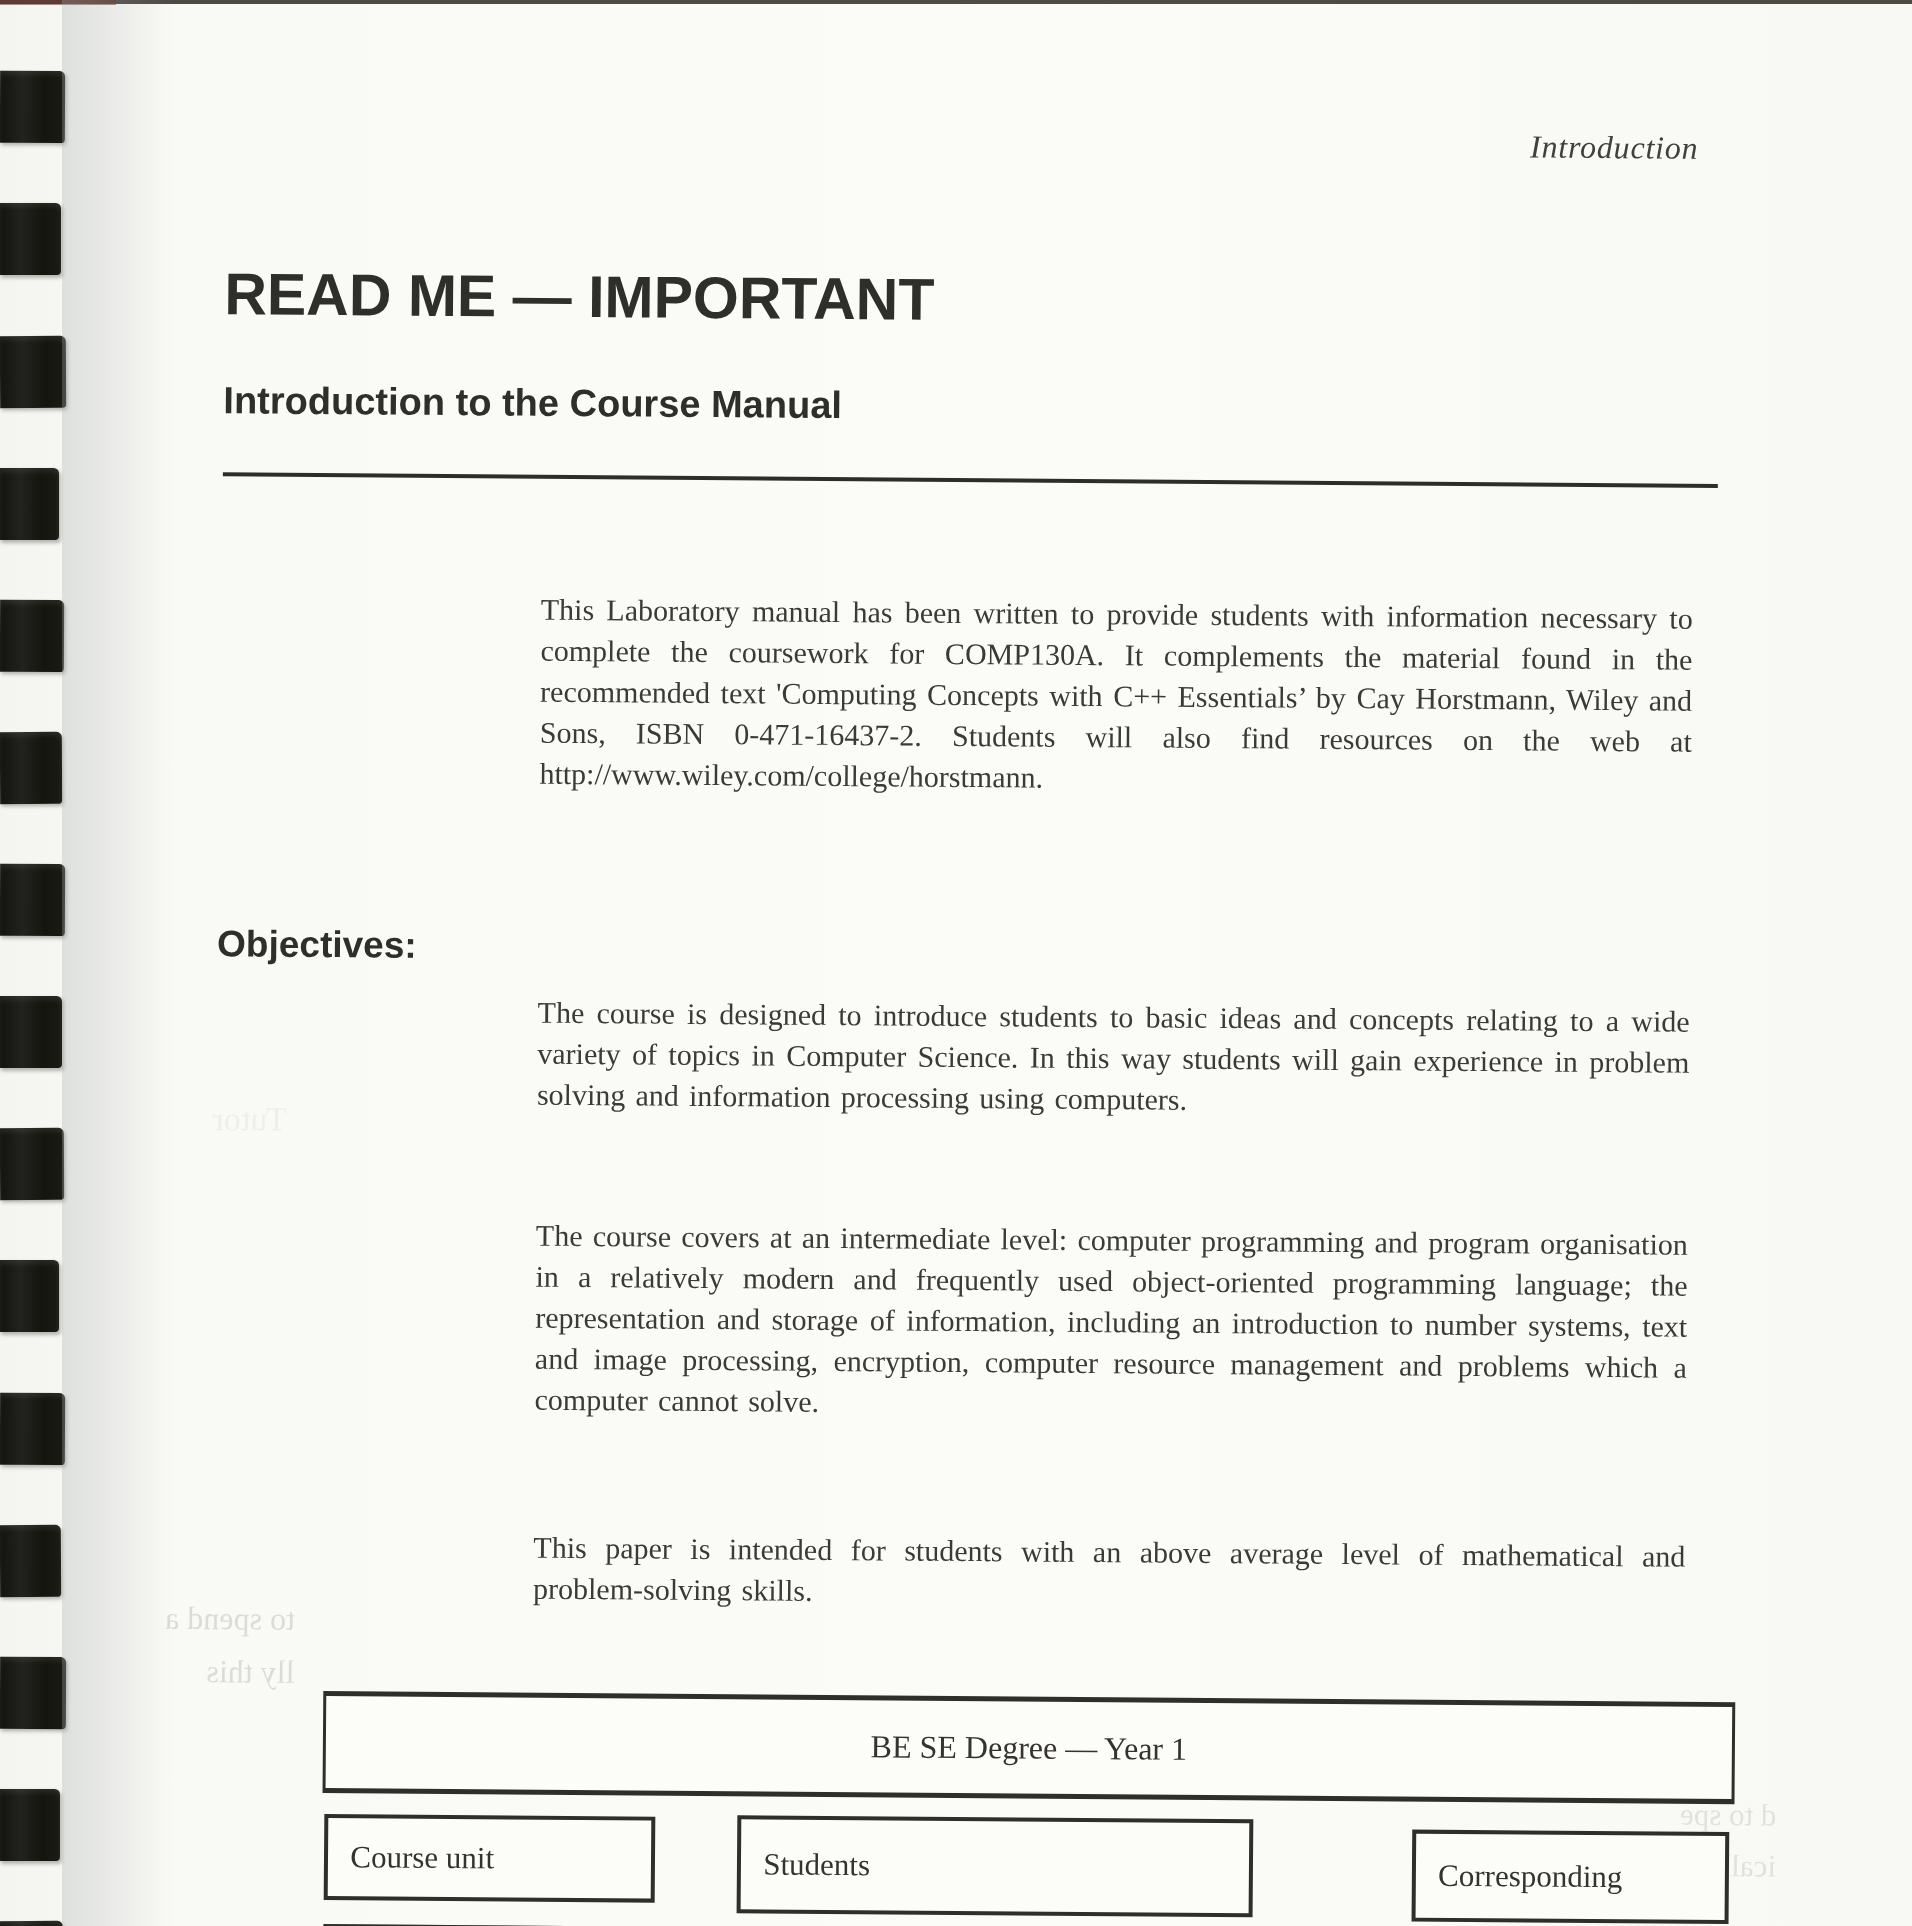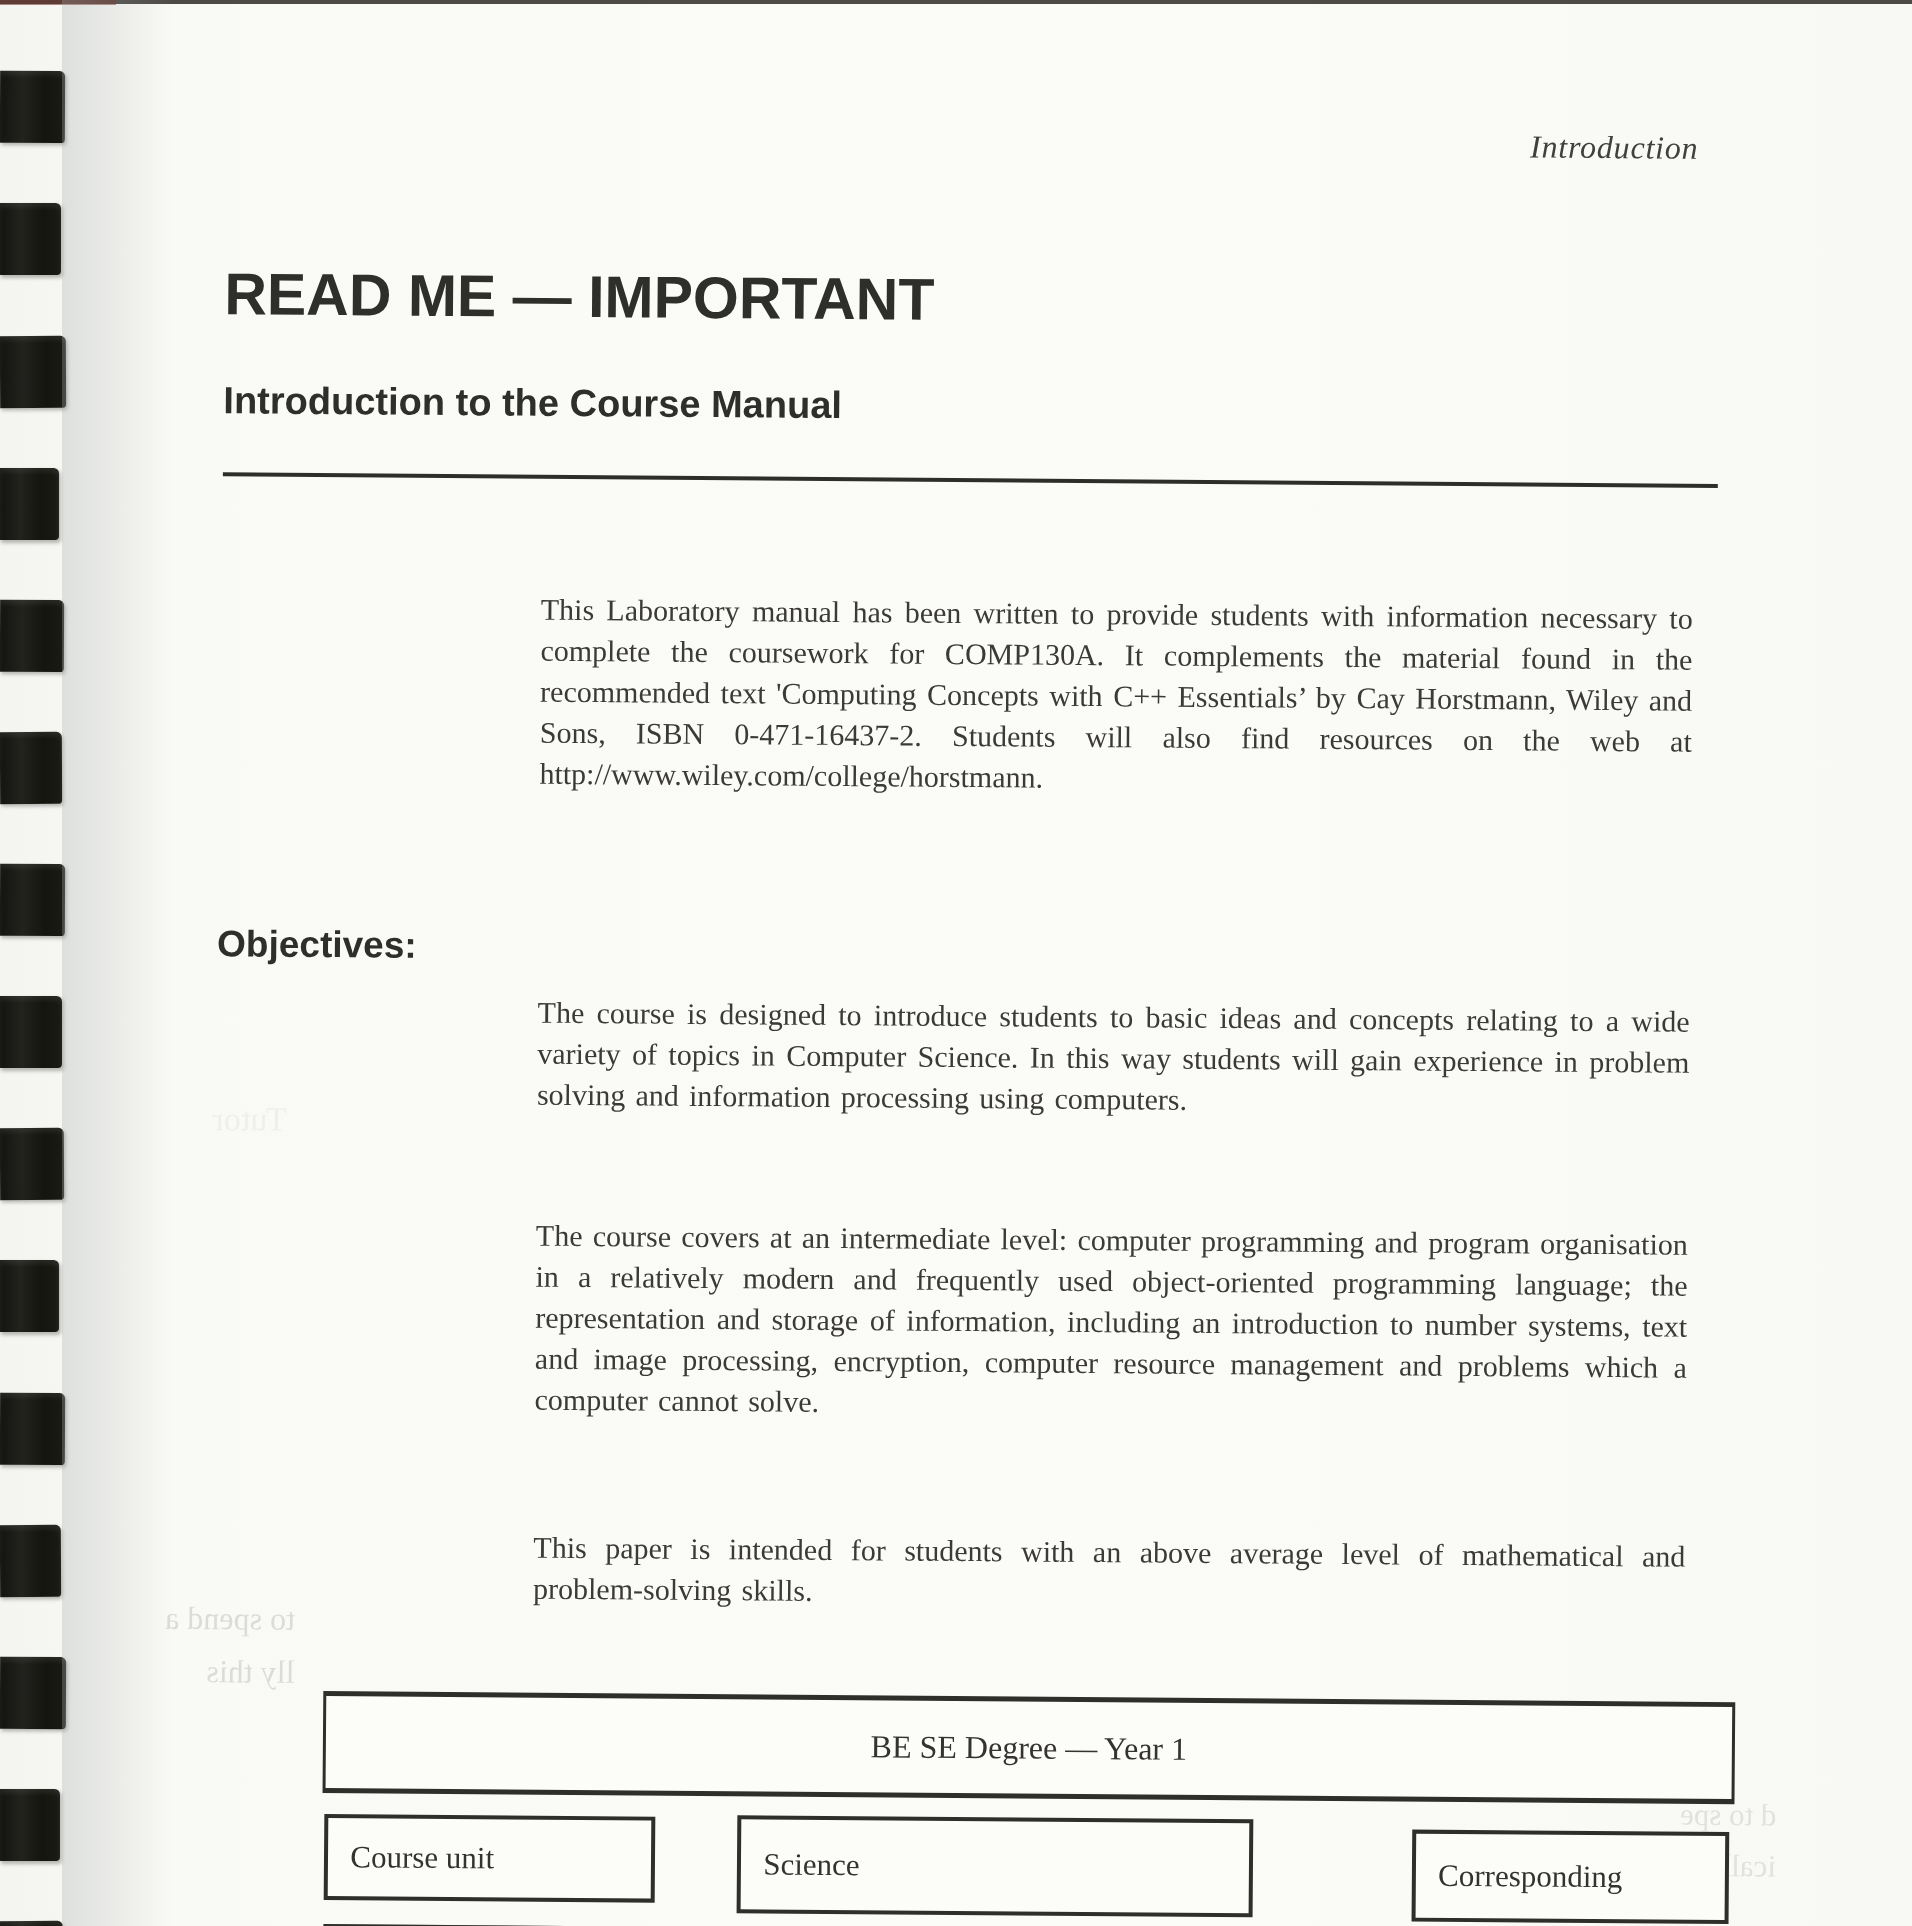--- a/index.html
+++ b/index.html
@@ -142,21 +142,21 @@
     </div>
 
     <div class="dbox bese-box">
       <span>BE SE Degree — Year 1</span>
     </div>
 
     <div class="dbox hdr-box hdr-course">
       <span>Course unit</span>
     </div>
     <div class="dbox hdr-box hdr-outline">
-      <span>Science</span>
+      <span>Students</span>
     </div>
     <div class="dbox hdr-box hdr-corr">
       <span>Corresponding</span>
     </div>
 
     <div class="dbox gray-box">
       
       
     </div>
 

